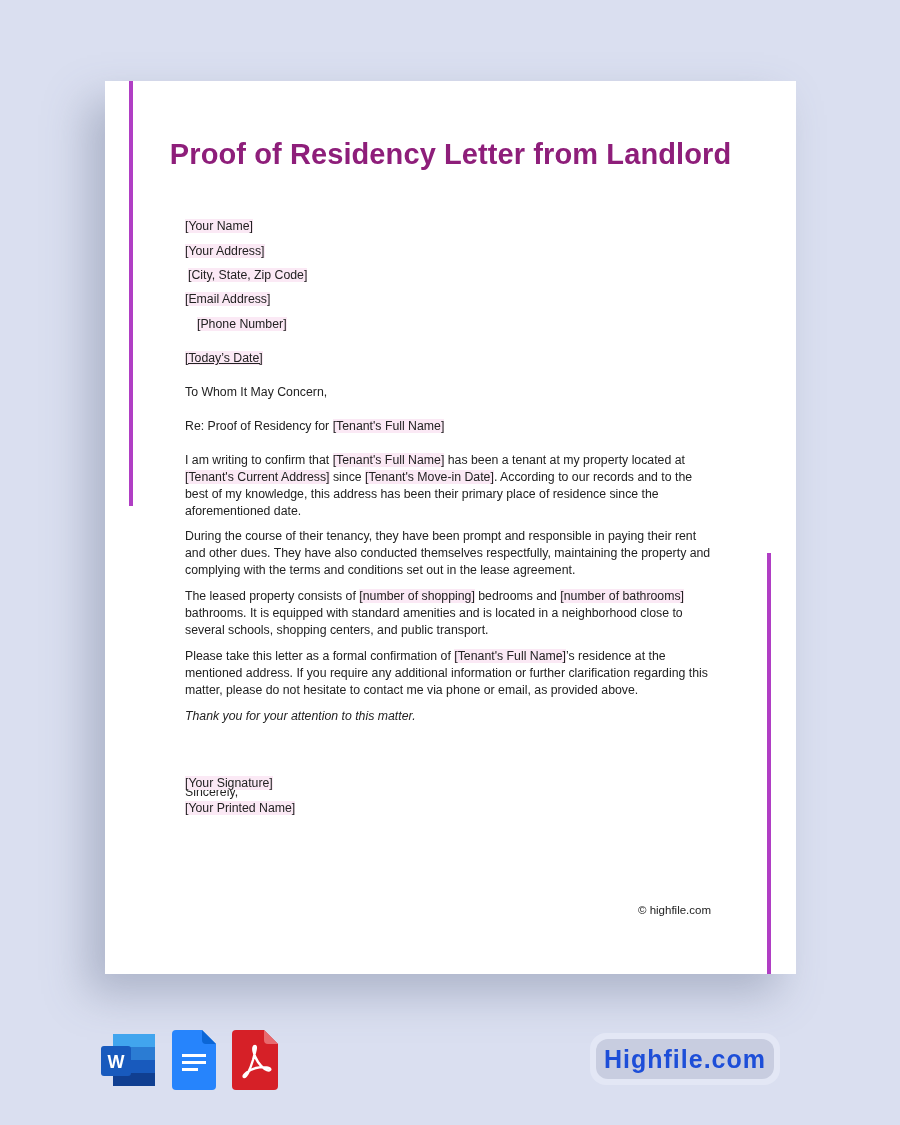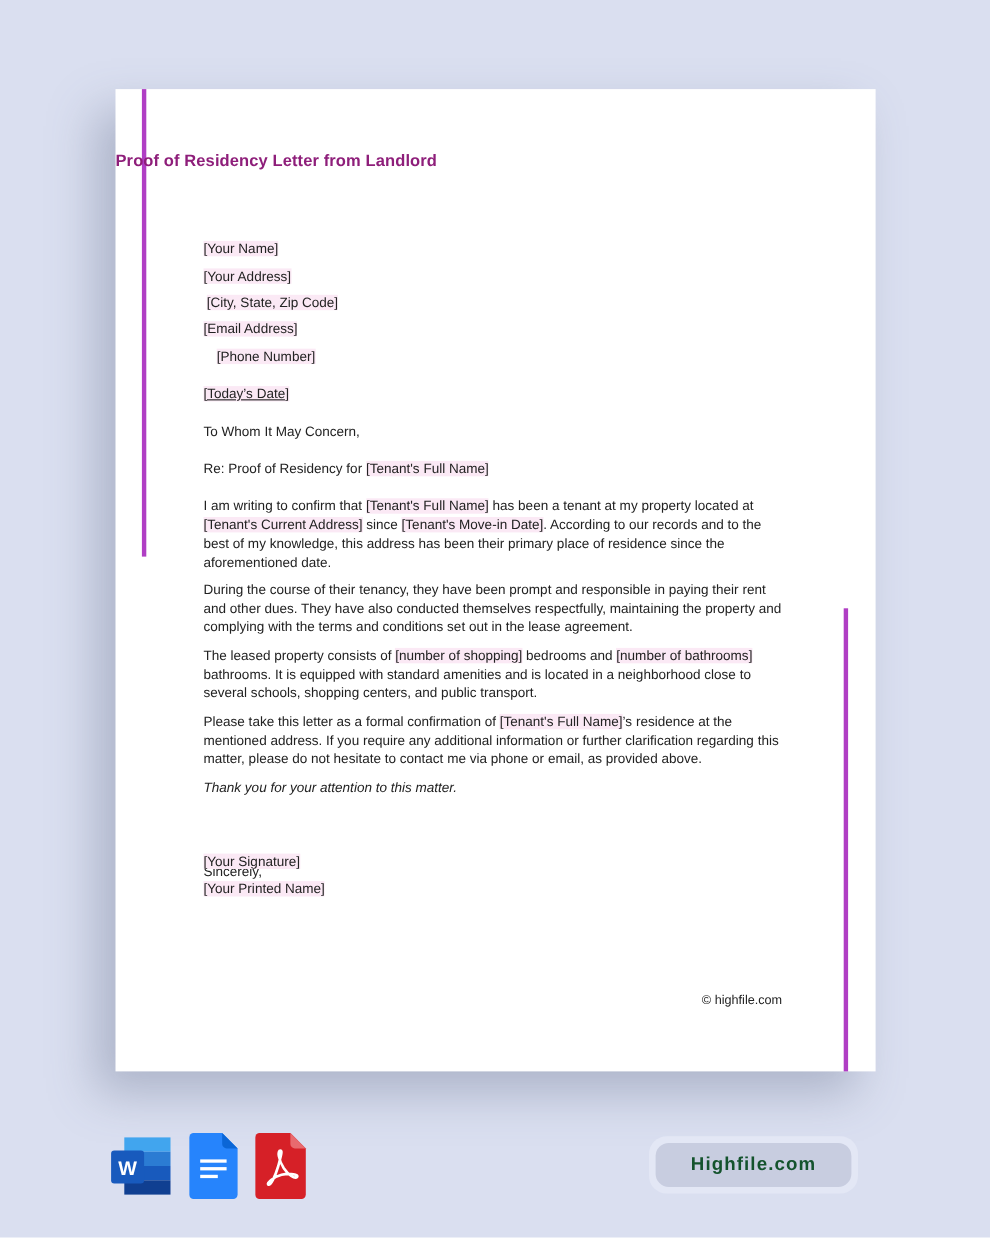--- a/index.html
+++ b/index.html
@@ -16,44 +16,44 @@
     }
     .bar-left {
       position:absolute; left:129px; top:81px; width:4px; height:425px;
       background:#b03ec4;
     }
     .bar-right {
       position:absolute; left:767px; top:553px; width:4px; height:421px;
       background:#b03ec4;
     }
     .title {
-      position:absolute; left:105px; top:138px; width:691px; text-align:left;
+      position:absolute; left:105px; top:138px; width:691px; text-align:center;
       font-family:"Liberation Sans", sans-serif; font-weight:bold;
-      font-size:15px; color:#8e1e7a; letter-spacing:0.1px;
+      font-size:29px; color:#8e1e7a; letter-spacing:0.1px;
     }
     .doc {
       position:absolute; left:185px; top:0; width:530px;
       font-size:12.3px; color:#222; line-height:17px;
     }
     .line { position:absolute; left:0; white-space:nowrap; }
     .para { position:absolute; left:0; width:530px; }
     .hl { background:#fbe9f5; }
     .copyright {
       position:absolute; left:638px; top:904px; font-size:11.5px; color:#222;
     }
     .icons { position:absolute; left:100px; top:1030px; }
     .icon { position:absolute; top:0; }
     .brand {
       position:absolute; left:590px; top:1033px; width:190px; height:52px;
       border-radius:16px; background:#e3e7f5;
     }
     .brand-inner {
       position:absolute; left:6px; top:6px; width:178px; height:40px;
       border-radius:12px; background:#c8cde0;
-      color:#14532d; font-weight:bold; font-size:17px; letter-spacing:1px;
+      color:#1d4ed8; font-weight:bold; font-size:25px; letter-spacing:1px;
       display:flex; align-items:center; justify-content:center;
     }
   </style>
 </head>
 <body>
 
 <div class="page"></div>
 <div class="bar-left"></div>
 <div class="bar-right"></div>
 

